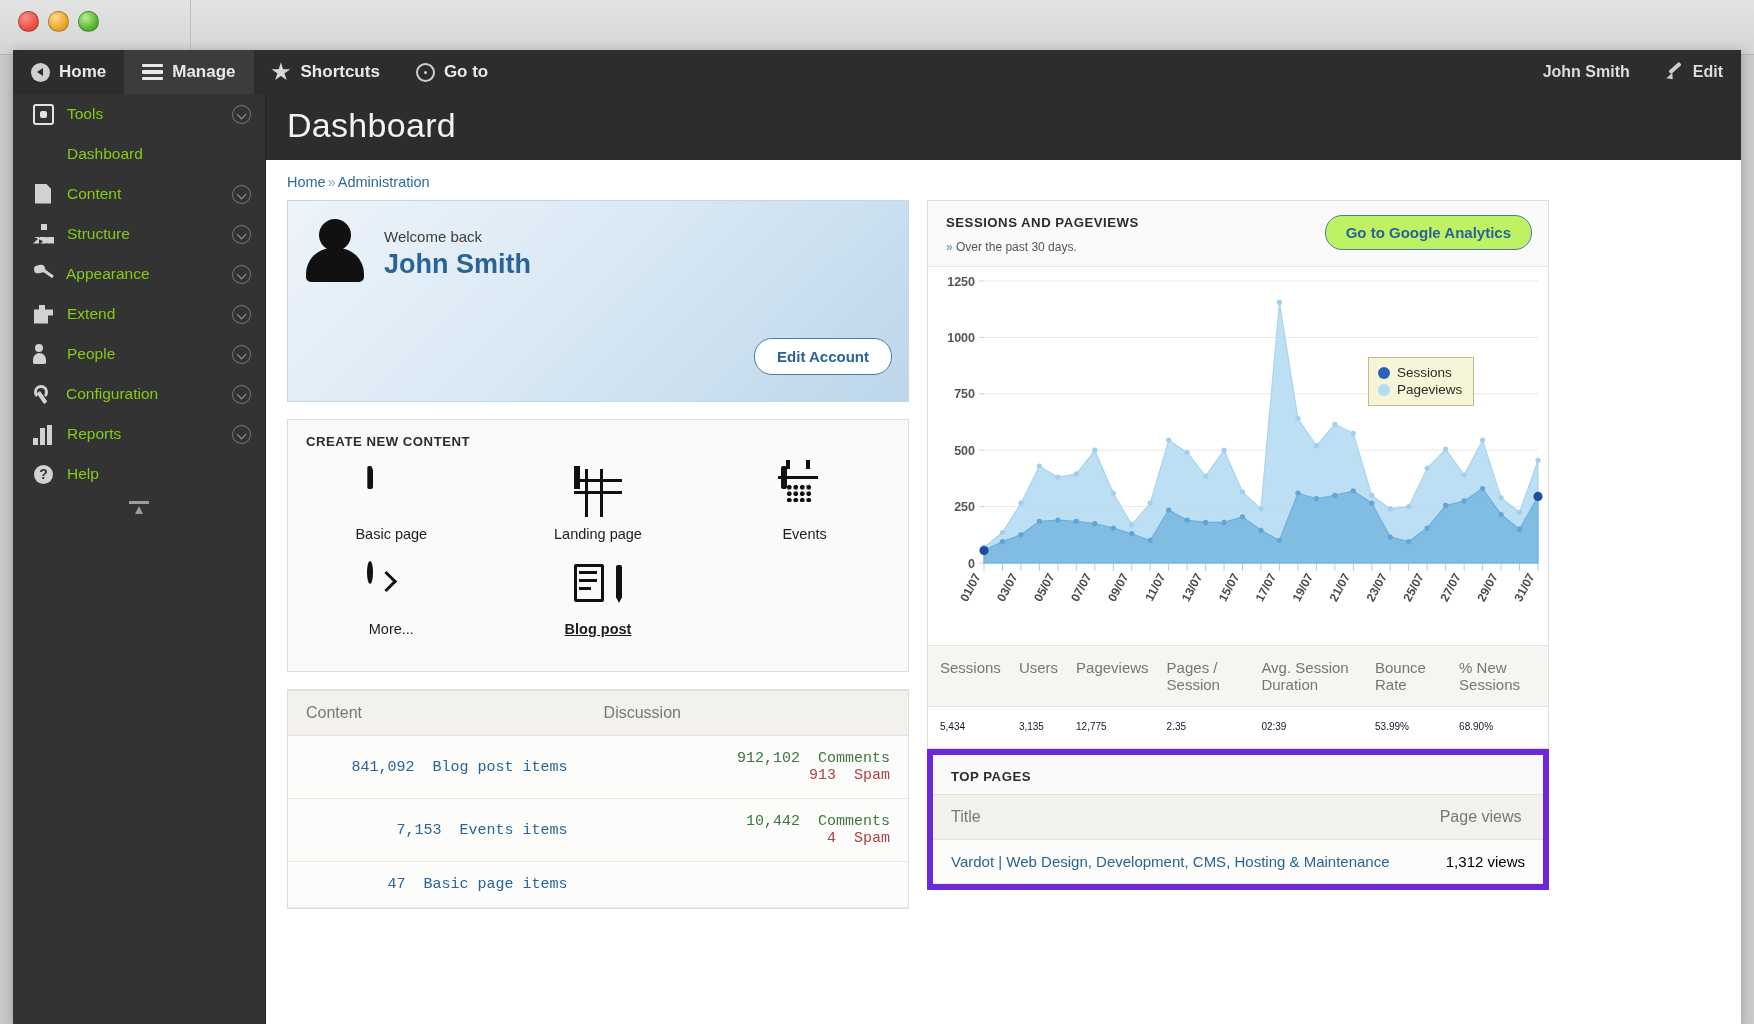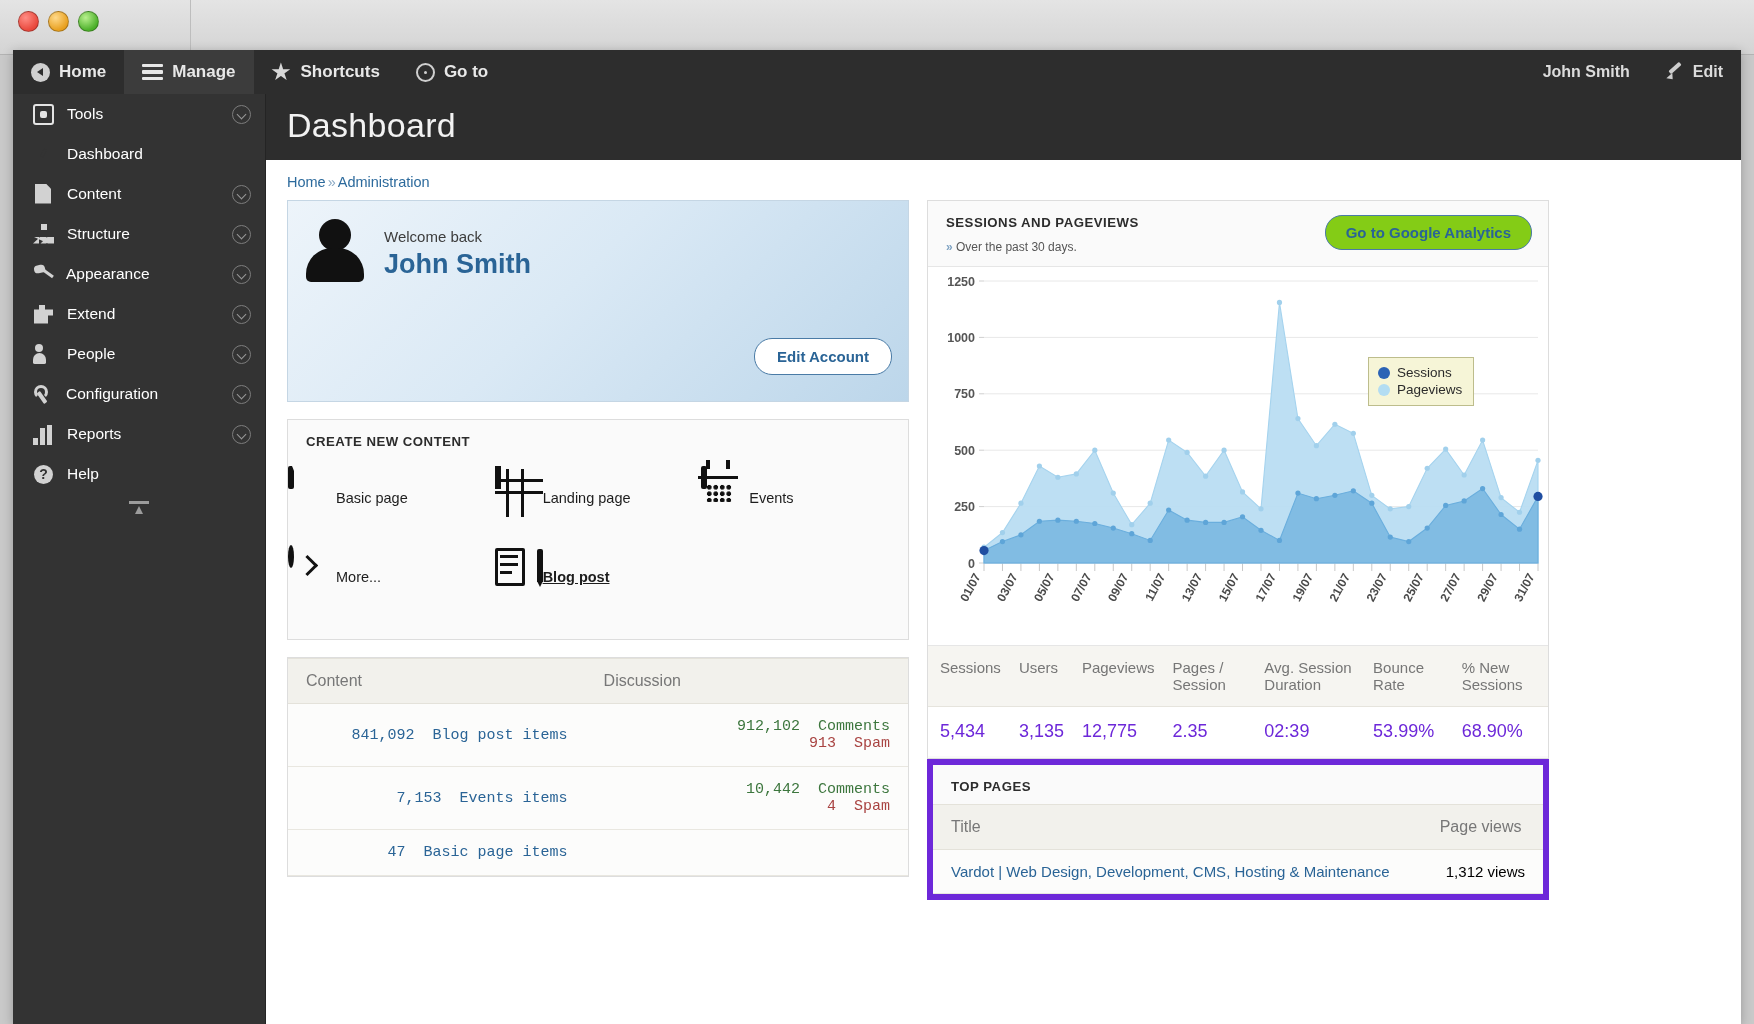--- a/index.html
+++ b/index.html
@@ -70,21 +70,21 @@
   
   #sidebar {
     position: absolute; left: 0; top: 44px; width: 253px; bottom: 0;
     background: #333333;
     border-right: 1px solid #242424;
   }
   .side-item {
     position: relative;
     display: flex; align-items: center; gap: 13px;
     height: 40px; padding: 0 14px 0 20px;
-    color: #ffffff; font-size: 15.5px;
+    color: #84cc16; font-size: 15.5px;
     cursor: pointer;
     justify-content: center;
   }
   .side-label { flex: 1; }
   .chev {
     width: 19px; height: 19px; border-radius: 50%;
     border: 1.6px solid #7d7d7d; position: relative; flex: 0 0 auto;
   }
   .chev::after {
     content:''; position:absolute; left:5px; top:5px;
@@ -176,21 +176,21 @@
   #welcome-name { position:absolute; left:96px; top:48px; font-size:27px; font-weight:bold; color:#2a6496; }
   #edit-account-btn {
     position:absolute; right:16px; bottom:26px;
     padding: 9px 22px; border-radius: 18px;
     background: #fff; border: 1.6px solid #4a7ba6;
     color:#2a6496; font-size:15px; font-weight:bold; cursor:pointer;
   }
 
   
   #create-grid { display:flex; flex-wrap: wrap; padding: 2px 0 20px 0; }
-  .cc-item { width: 33.33%; display:flex; align-items:center; padding: 8px 0 14px 0; cursor:pointer; }
+  .cc-item { width: 33.33%; display:flex; flex-direction:column; align-items:center; padding: 8px 0 14px 0; cursor:pointer; }
   .cc-icon { width:48px; height:48px; margin-bottom:9px; position:relative; }
   .cc-label { font-size:14.5px; color:#1d1d1d; }
   .cc-label.linked { color:#1d1d1d; text-decoration: underline; font-weight:bold;}
 
   .i-page { width:38px;height:46px; border:3px solid #111; border-radius:2px;
     clip-path: polygon(0 0, 68% 0, 100% 22%, 100% 100%, 0 100%); margin:0 auto;}
   .i-page::after { content:''; position:absolute; right:1px; top:1px; width:13px; height:11px;
     border-left:3px solid #111; border-bottom:3px solid #111; }
   .i-table { width:44px;height:42px;border:3px solid #111;margin:2px auto 0; }
   .i-table i { position:absolute; background:#111; }
@@ -230,21 +230,21 @@
 
   .overview-row td { padding: 10px 18px; font-family: Liberation Mono, monospace; }
   .ov-left { text-align:right; width: 48%; }
   .ov-right { text-align:right; }
   .ov-line { white-space: nowrap; }
 
   
   #analytics-panel { border:1px solid #ddd; background:#fafafa; position:relative; padding-bottom: 2px;}
   #ga-button {
     position:absolute; right:16px; top:14px;
-    padding: 8px 20px; border-radius: 17px; background:#84cc16; border:1.6px solid #4a7ba6;
+    padding: 8px 20px; border-radius: 17px; background:#bef264; border:1.6px solid #4a7ba6;
     color:#2a6496; font-size:15px; font-weight:bold; cursor:pointer;
   }
   #analytics-sub { font-size:12px; color:#555; padding: 0 18px 12px 18px; }
   #analytics-sub .ar { color:#7fa3c3; font-weight:bold; }
 
   #chart-wrap { background:#fff; border-top:1px solid #e6e6e6; border-bottom:1px solid #e6e6e6;
     position:relative; height: 380px; }
   #chart-svg { display:block; }
   #legend {
     position:absolute; left: 440px; top: 90px;
@@ -252,21 +252,21 @@
     font-size:13.5px; color:#2b2b2b;
   }
   #legend .lrow { display:flex; align-items:center; gap:7px; line-height:17px; }
   #legend .dot { width:12px;height:12px;border-radius:50%; flex:0 0 auto; }
 
   table.stats { width:100%; border-collapse: collapse; background:#fff;}
   table.stats th {
     font-size:15px; font-weight:normal; color:#767676; text-align:left;
     padding: 13px 6px 13px 12px; background:#f6f5f1; border-bottom:1px solid #e6e4dd; vertical-align: top;
   }
-  table.stats td { font-size:18px; color:#6d28d9; padding: 14px 6px 14px 12px; background:#fff;}
+  table.stats td { font-size:10px; color:#0f172a; padding: 14px 6px 14px 12px; background:#fff;}
 
   #toppages-panel { border:6px solid #6d28d9; background:#fafafa; }
   table.top { width:100%; border-collapse:collapse; }
   table.top th { font-size:16px; font-weight:normal; color:#777; text-align:left;
     padding: 13px 18px; background:#f2f1ec; border-top:1px solid #e4e2da; border-bottom:1px solid #e4e2da; }
   table.top td { font-size:15px; padding: 13px 18px; border-bottom:1px solid #e9e7e0; background:#fcfcfb;}
 </style>
 </head>
 <body>
 

